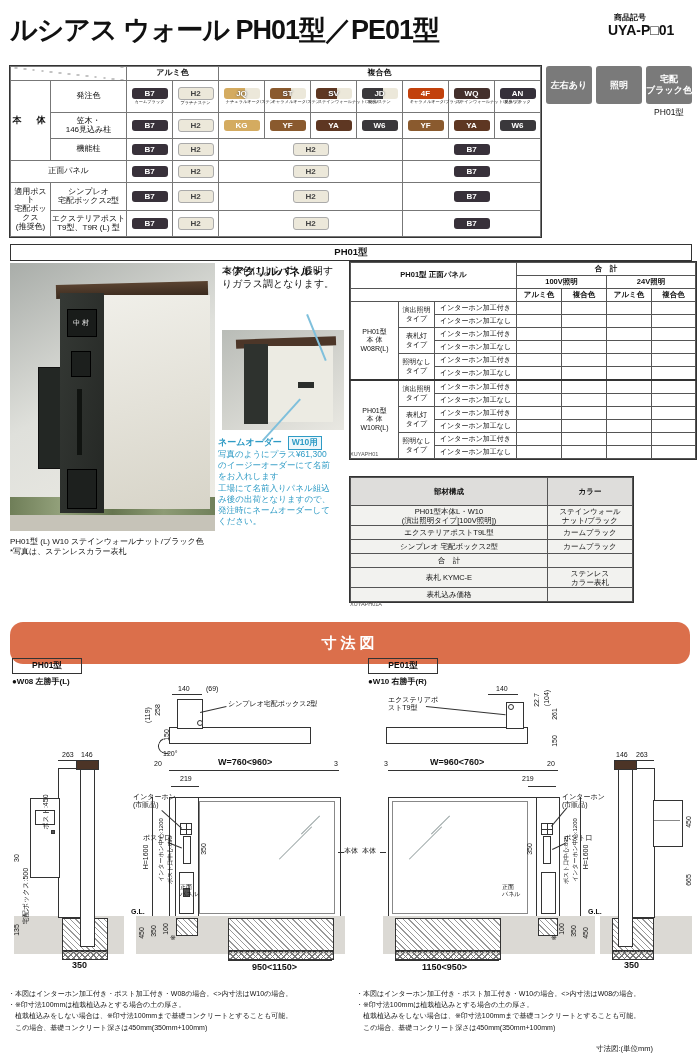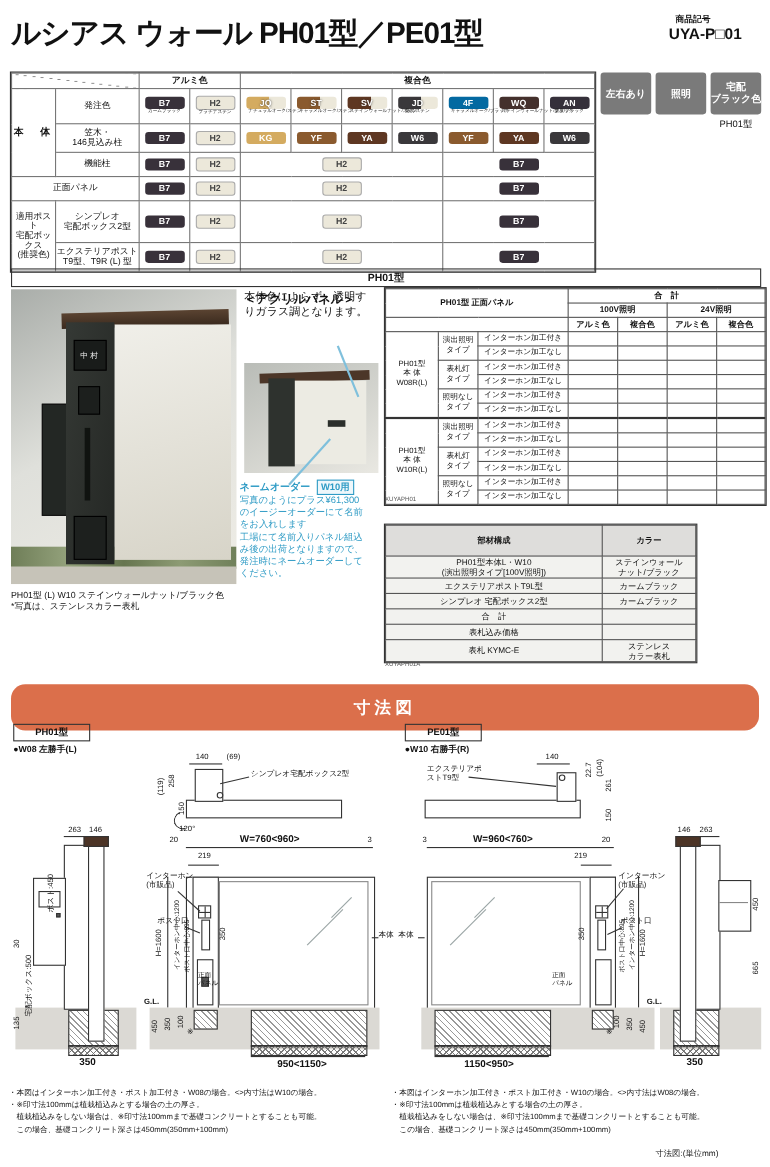--- a/index.html
+++ b/index.html
@@ -15,21 +15,21 @@
   .ct{table-layout:fixed;width:530px}
   .ct td{border:1px solid #777;text-align:center;vertical-align:middle;padding:0;font-size:8px;line-height:1.1;white-space:pre-line}
   .ct .hd{font-weight:bold;background:#fff;height:13px}
   .ct .diag{background:linear-gradient(to top right,transparent 49.4%,#888 49.4%,#888 50.6%,transparent 50.6%)}
   .ct .lbl{font-size:8px}
   .ct .big{font-size:9px;font-weight:bold;letter-spacing:3px}
   .bdg{display:inline-block;width:36px;line-height:11px;border-radius:3px;font-size:8px;font-weight:bold;text-align:center;box-sizing:border-box}
   .vB7{background:#38313a;color:#fff}.vH2{background:#ece8da;color:#444;border:1px solid #aaa}
   .vKG{background:#d4ab60;color:#fff}.vYF{background:#8a5a2e;color:#fff}
   .vYA{background:#5e3722;color:#fff}.vW6{background:#3a383b;color:#fff}
-  .v4F{background:#0369a1;color:#fff}.vWQ{background:#44302c;color:#fff}.vAN{background:#35303a;color:#fff}
+  .v4F{background:#c2410c;color:#fff}.vWQ{background:#44302c;color:#fff}.vAN{background:#35303a;color:#fff}
   .dKG{background:linear-gradient(90deg,#d4ab60 0 58%,#ece8da 58% 100%);color:#fff;text-shadow:0 0 2px #333}
   .dYF{background:linear-gradient(90deg,#8a5a2e 0 58%,#ece8da 58% 100%);color:#fff;text-shadow:0 0 2px #333}
   .dYA{background:linear-gradient(90deg,#5e3722 0 58%,#ece8da 58% 100%);color:#fff;text-shadow:0 0 2px #333}
   .dW6{background:linear-gradient(90deg,#3a383b 0 58%,#ece8da 58% 100%);color:#fff;text-shadow:0 0 2px #333}
   .cname{font-size:6px;white-space:nowrap;transform:scale(.7);transform-origin:50% 0;line-height:7px;color:#222}
   
   .tags{position:absolute;left:546px;top:66px;display:flex;gap:4px}
   .tag{width:46px;height:38px;background:#7a7a7a;color:#fff;border-radius:3px;display:flex;align-items:center;justify-content:center;
        text-align:center;font-size:9px;font-weight:bold;white-space:pre-line;line-height:1.2}
   .tagsub{position:absolute;left:646px;top:107px;width:46px;text-align:center;font-size:8.5px}
@@ -158,21 +158,21 @@
         <td colspan="4"><span class="bdg vH2">H2</span></td>
         <td colspan="3"><span class="bdg vB7">B7</span></td>
       </tr>
       <tr style="height:22px">
         <td class="lbl" colspan="2">正面パネル</td>
         <td><span class="bdg vB7">B7</span></td>
         <td><span class="bdg vH2">H2</span></td>
         <td colspan="4"><span class="bdg vH2">H2</span></td>
         <td colspan="3"><span class="bdg vB7">B7</span></td>
       </tr>
-      <tr style="height:38px">
+      <tr style="height:28px">
         <td class="lbl" rowspan="2">適用ポスト
 宅配ボックス
 (推奨色)</td>
         <td class="lbl">シンプレオ
 宅配ボックス2型</td>
         <td><span class="bdg vB7">B7</span></td>
         <td><span class="bdg vH2">H2</span></td>
         <td colspan="4"><span class="bdg vH2">H2</span></td>
         <td colspan="3"><span class="bdg vB7">B7</span></td>
       </tr>
@@ -394,28 +394,28 @@
             <td>カームブラック</td>
           </tr>
       <tr style="height:14px">
             <td>シンプレオ 宅配ボックス2型</td>
             <td>カームブラック</td>
           </tr>
       <tr style="height:14px">
             <td>合　計</td>
             <td></td>
           </tr>
-      <tr style="height:14px">
-            <td>表札込み価格</td>
-            <td></td>
-          </tr>
       <tr style="height:20px">
             <td>表札 KYMC-E</td>
             <td>ステンレス
 カラー表札</td>
+          </tr>
+      <tr style="height:14px">
+            <td>表札込み価格</td>
+            <td></td>
           </tr>
     </tbody>
       </table>
   </div>
   <div class="codetxt" style="left:350px;top:601px">XUYAPH01A</div>
 
   <div class="dimbar">寸法図</div>
   <div class="typebox" style="left:12px;top:658px">PH01型</div>
   <div class="typebox" style="left:368px;top:658px">PE01型</div>
   <div class="hand" style="left:12px;top:676px">●W08 左勝手(L)</div>

